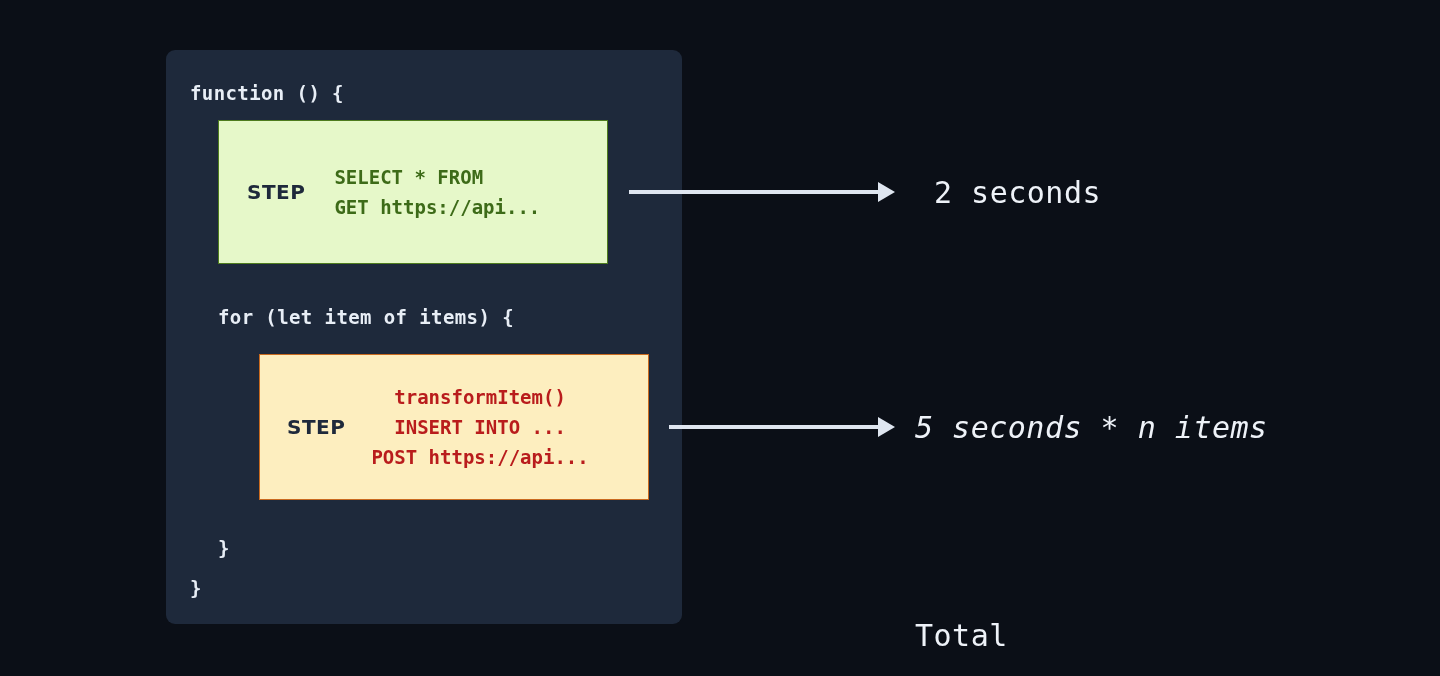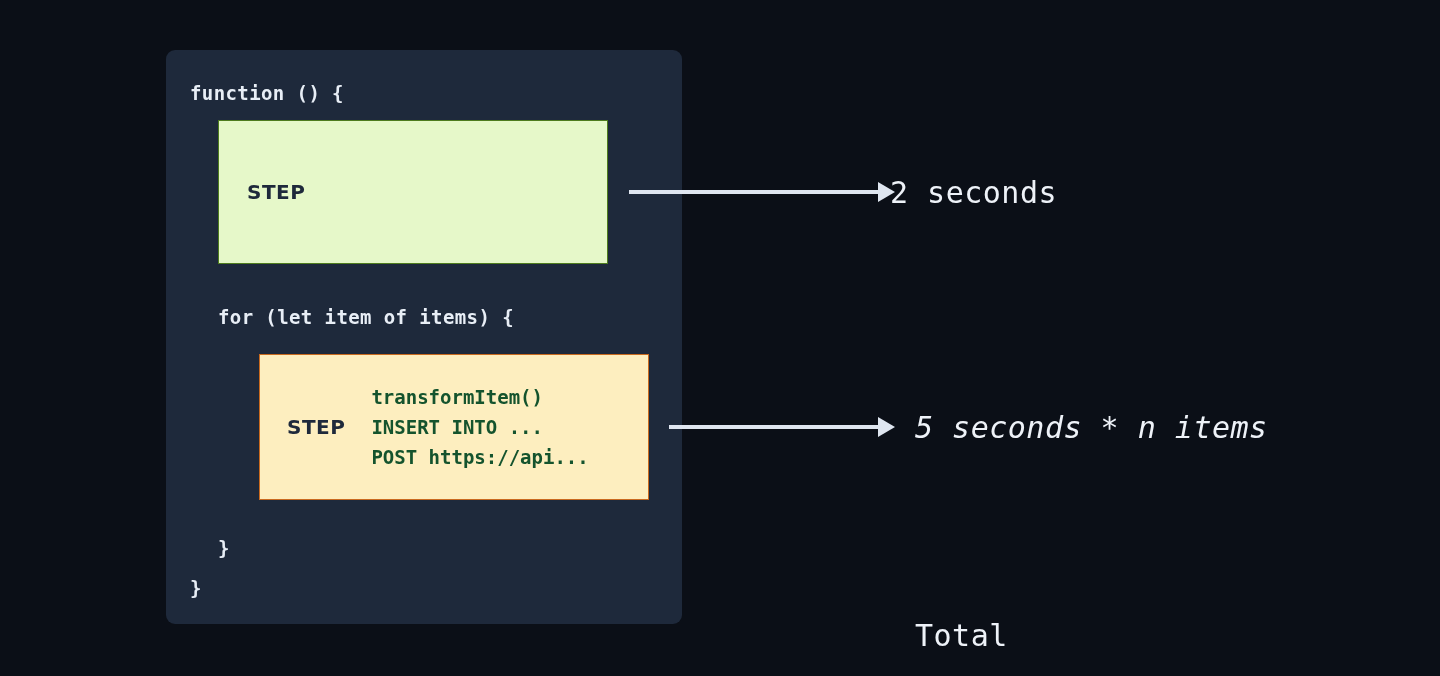--- a/index.html
+++ b/index.html
@@ -83,21 +83,21 @@
   .step-box.orange .step-label { margin-left: 27px; }
 
   .step-code {
     font-family: "DejaVu Sans Mono", monospace;
     font-size: 19px;
     font-weight: bold;
     line-height: 30px;
     white-space: pre;
   }
   .step-box.green .step-code  { color: #3d6b18; margin-left: 29px; }
-  .step-box.orange .step-code { color: #14532d; margin-left: 26px; }
+  .step-box.orange .step-code { color: #b91c1c; margin-left: 26px; text-align: center; }
 
   
   .arrow {
     position: absolute;
     height: 20px;
   }
   .arrow .shaft {
     position: absolute;
     left: 0;
     top: 8px;
@@ -122,21 +122,21 @@
 
   
   .annotation {
     position: absolute;
     color: #eef2f8;
     font-family: "DejaVu Sans Mono", monospace;
     font-size: 30px;
     letter-spacing: 0.5px;
     white-space: pre;
   }
-  .anno-1 { left: 848px; top: 175px; }
+  .anno-1 { left: 892px; top: 175px; }
   .anno-2 { left: 873px; top: 410px; font-style: italic; }
   .total-block {
     position: absolute;
     left: 873px;
     top: 533px;
     color: #eef2f8;
     font-family: "DejaVu Sans Mono", monospace;
     font-size: 30px;
     line-height: 41px;
     letter-spacing: 0.5px;
@@ -154,20 +154,22 @@
 
     <div class="code-line line-for-open">for (let item of items) {</div>
 
     <div class="code-line line-for-close">}</div>
 
     <div class="code-line line-fn-close">}</div>
   </div>
 
   <div class="step-box green">
     <span class="step-label">STEP</span>
+    <span class="step-code">SELECT * FROM
+GET https://api...</span>
   </div>
 
   <div class="step-box orange">
     <span class="step-label">STEP</span>
     <span class="step-code">transformItem()
 INSERT INTO ...
 POST https://api...</span>
   </div>
 
   <div class="arrow arrow-1">

